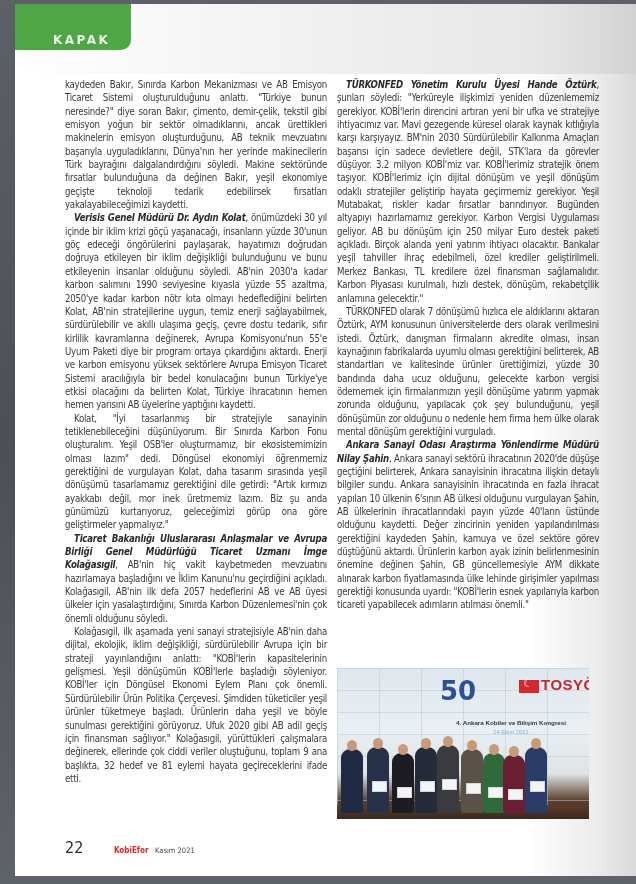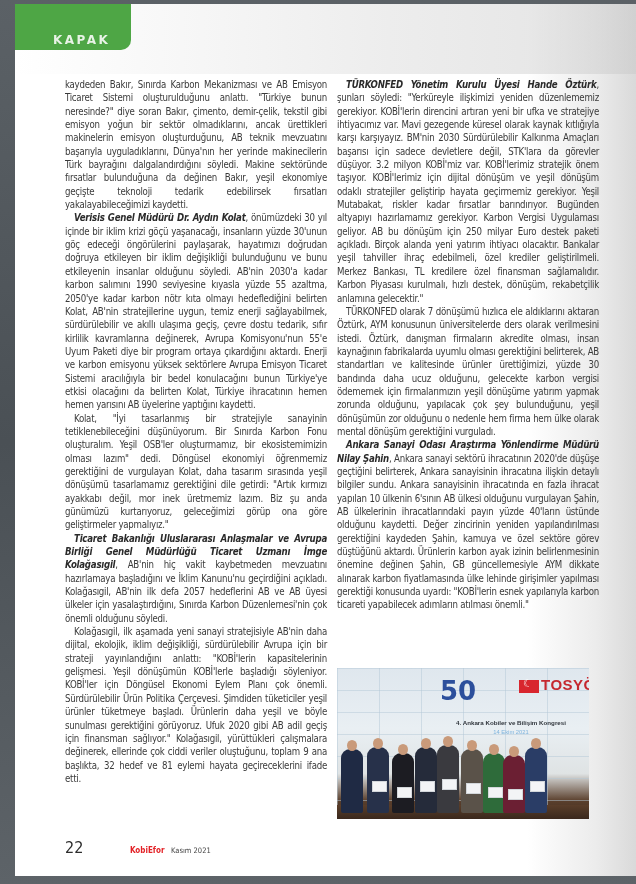--- a/index.html
+++ b/index.html
@@ -60,21 +60,21 @@
     .person { position: absolute; bottom: 0; width: 22px; border-radius: 9px 9px 2px 2px; }
     .person .head { position: absolute; top: -9px; left: 6px; width: 10px; height: 11px; border-radius: 50%; background: #c99a7a; }
     .person .cert { position: absolute; top: 34px; left: 5px; width: 13px; height: 9px; background: #f3f4f6; border: 1px solid #d3d7db; }
     .photo .floor { position: absolute; left: 0; right: 0; bottom: 0; height: 14px; background: linear-gradient(180deg, #5a3e2a, #3a281d); }
     .footer {
       position: absolute; left: 50px; top: 834px; z-index: 2;
       font-family: "DejaVu Sans Condensed", "DejaVu Sans", sans-serif;
       white-space: nowrap;
     }
     .footer .pg { font-size: 16px; color: #2d2d2d; }
-    .footer .brand { font-size: 8px; font-weight: bold; color: #e32227; margin-left: 18px; padding-left: 24px; }
+    .footer .brand { font-size: 8px; font-weight: bold; color: #e32227; margin-left: 2px; padding-left: 24px; }
     .footer .issue { font-size: 7.5px; color: #444; margin-left: 2px; }
   </style>
 </head>
 <body>
 
 <div class="page">
   <div class="section-tab">
     <span>KAPAK</span>
   </div>
 

